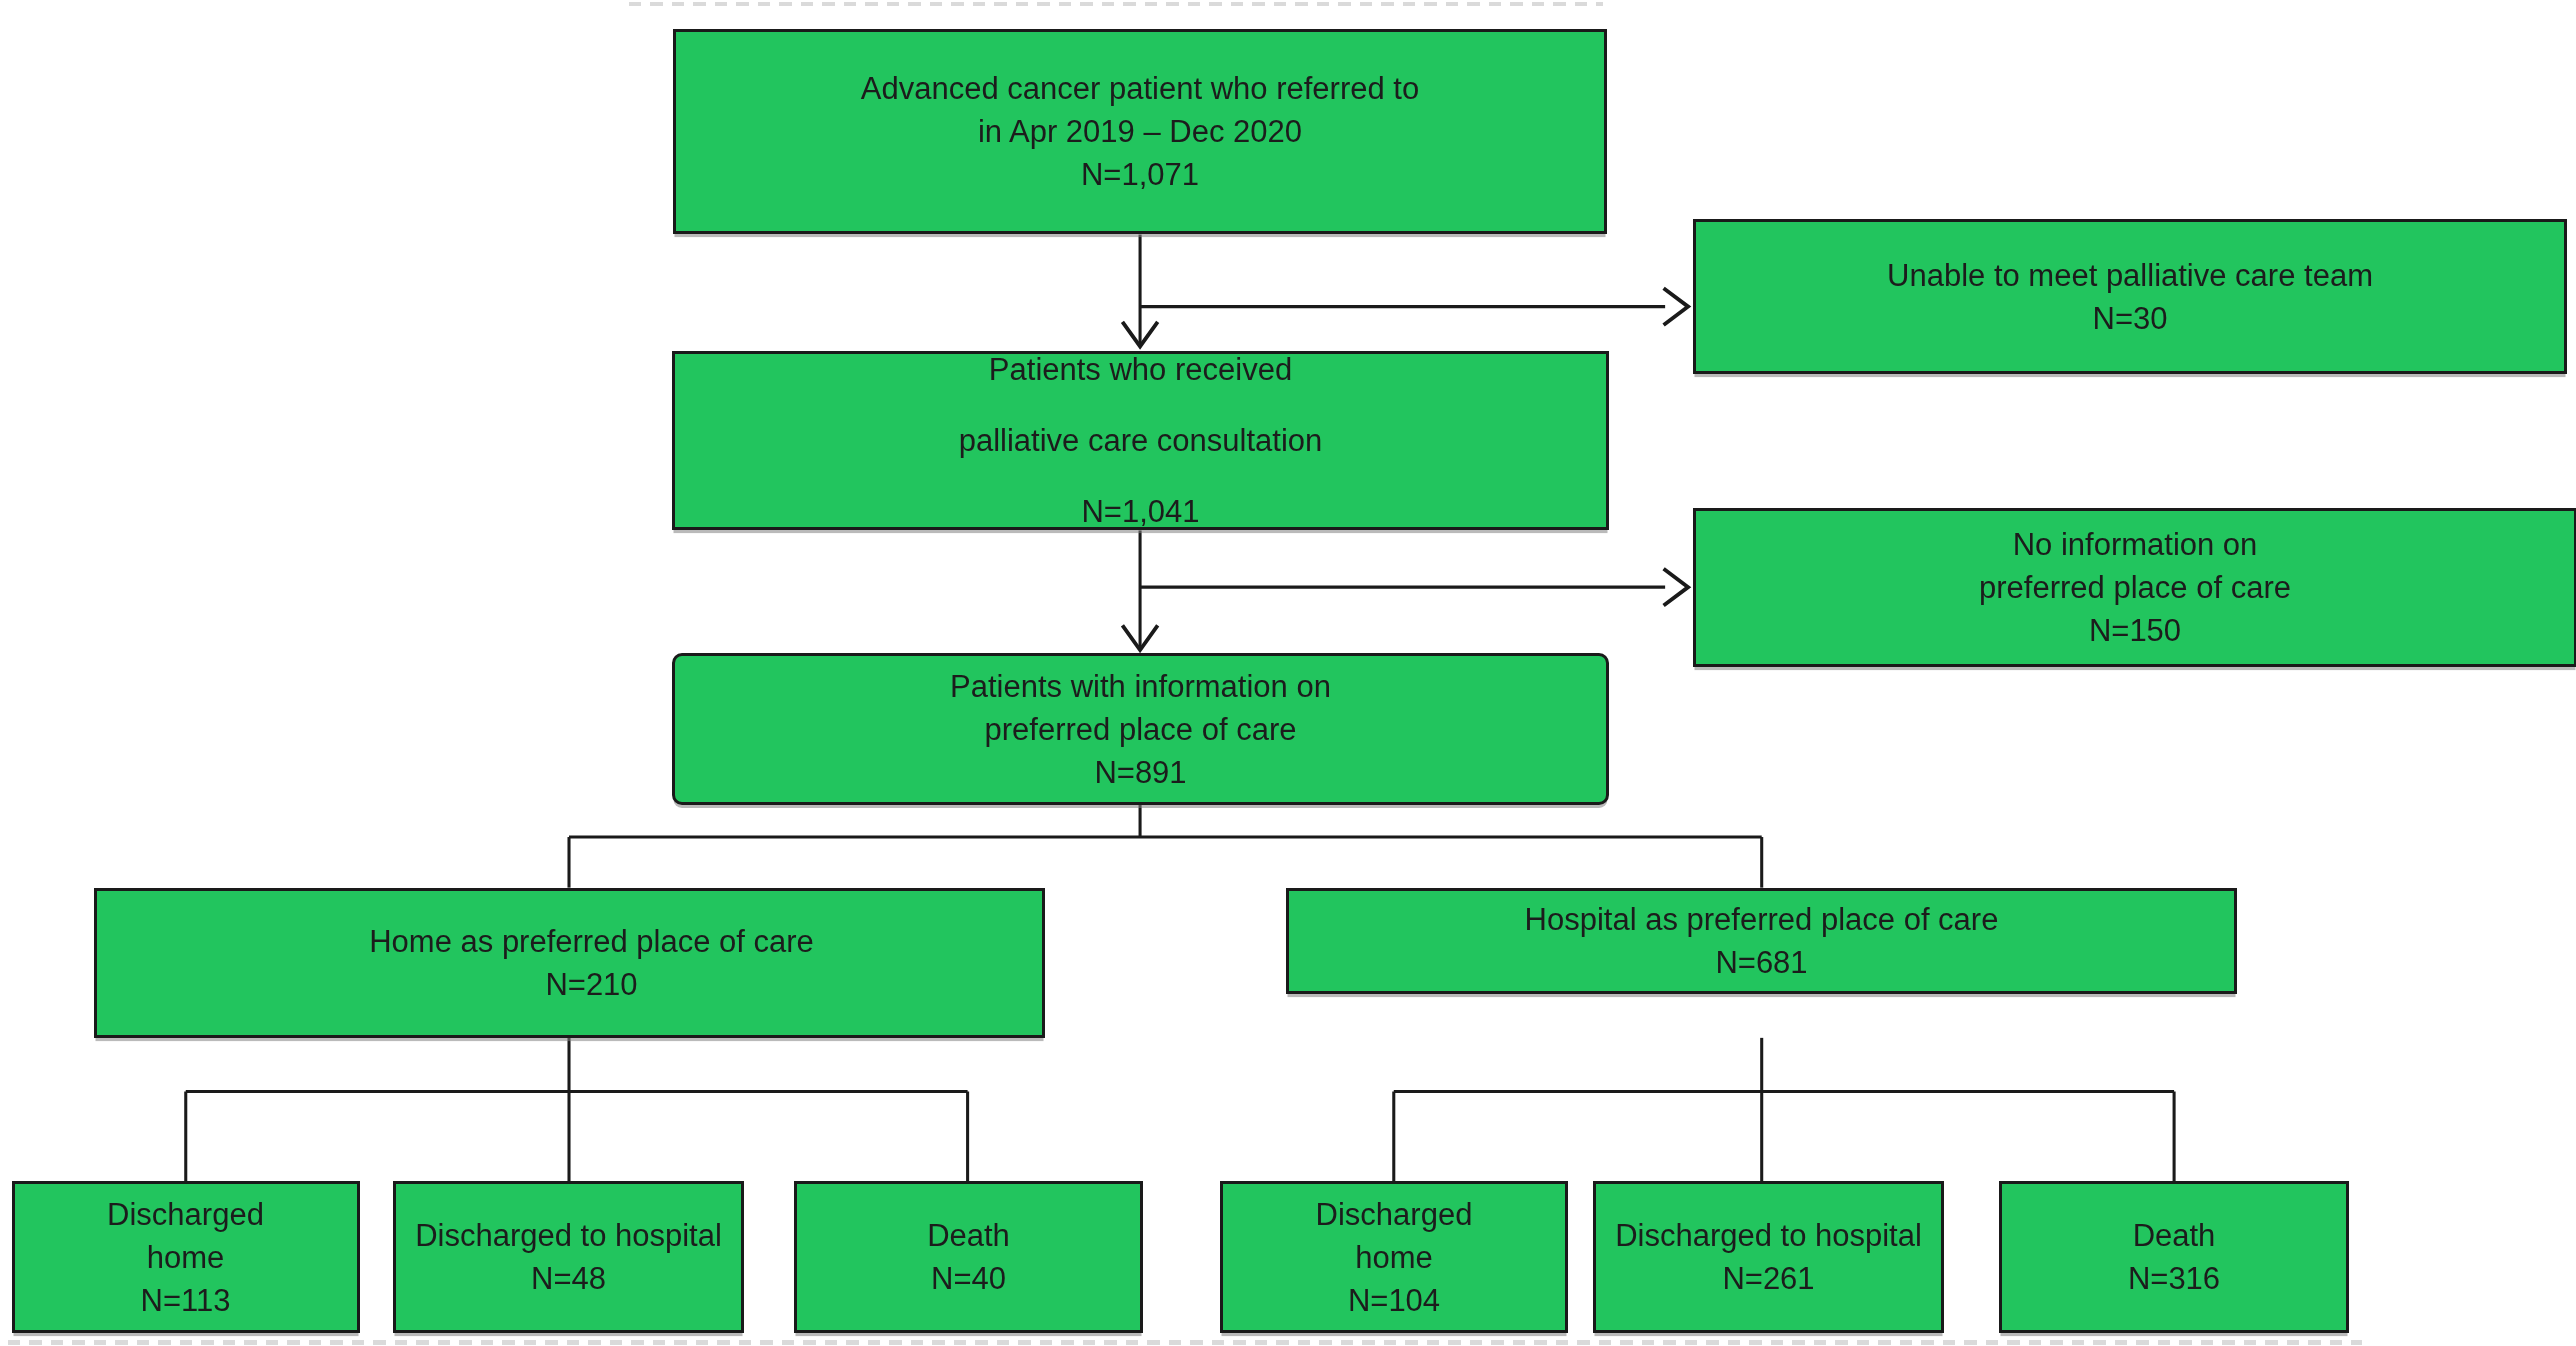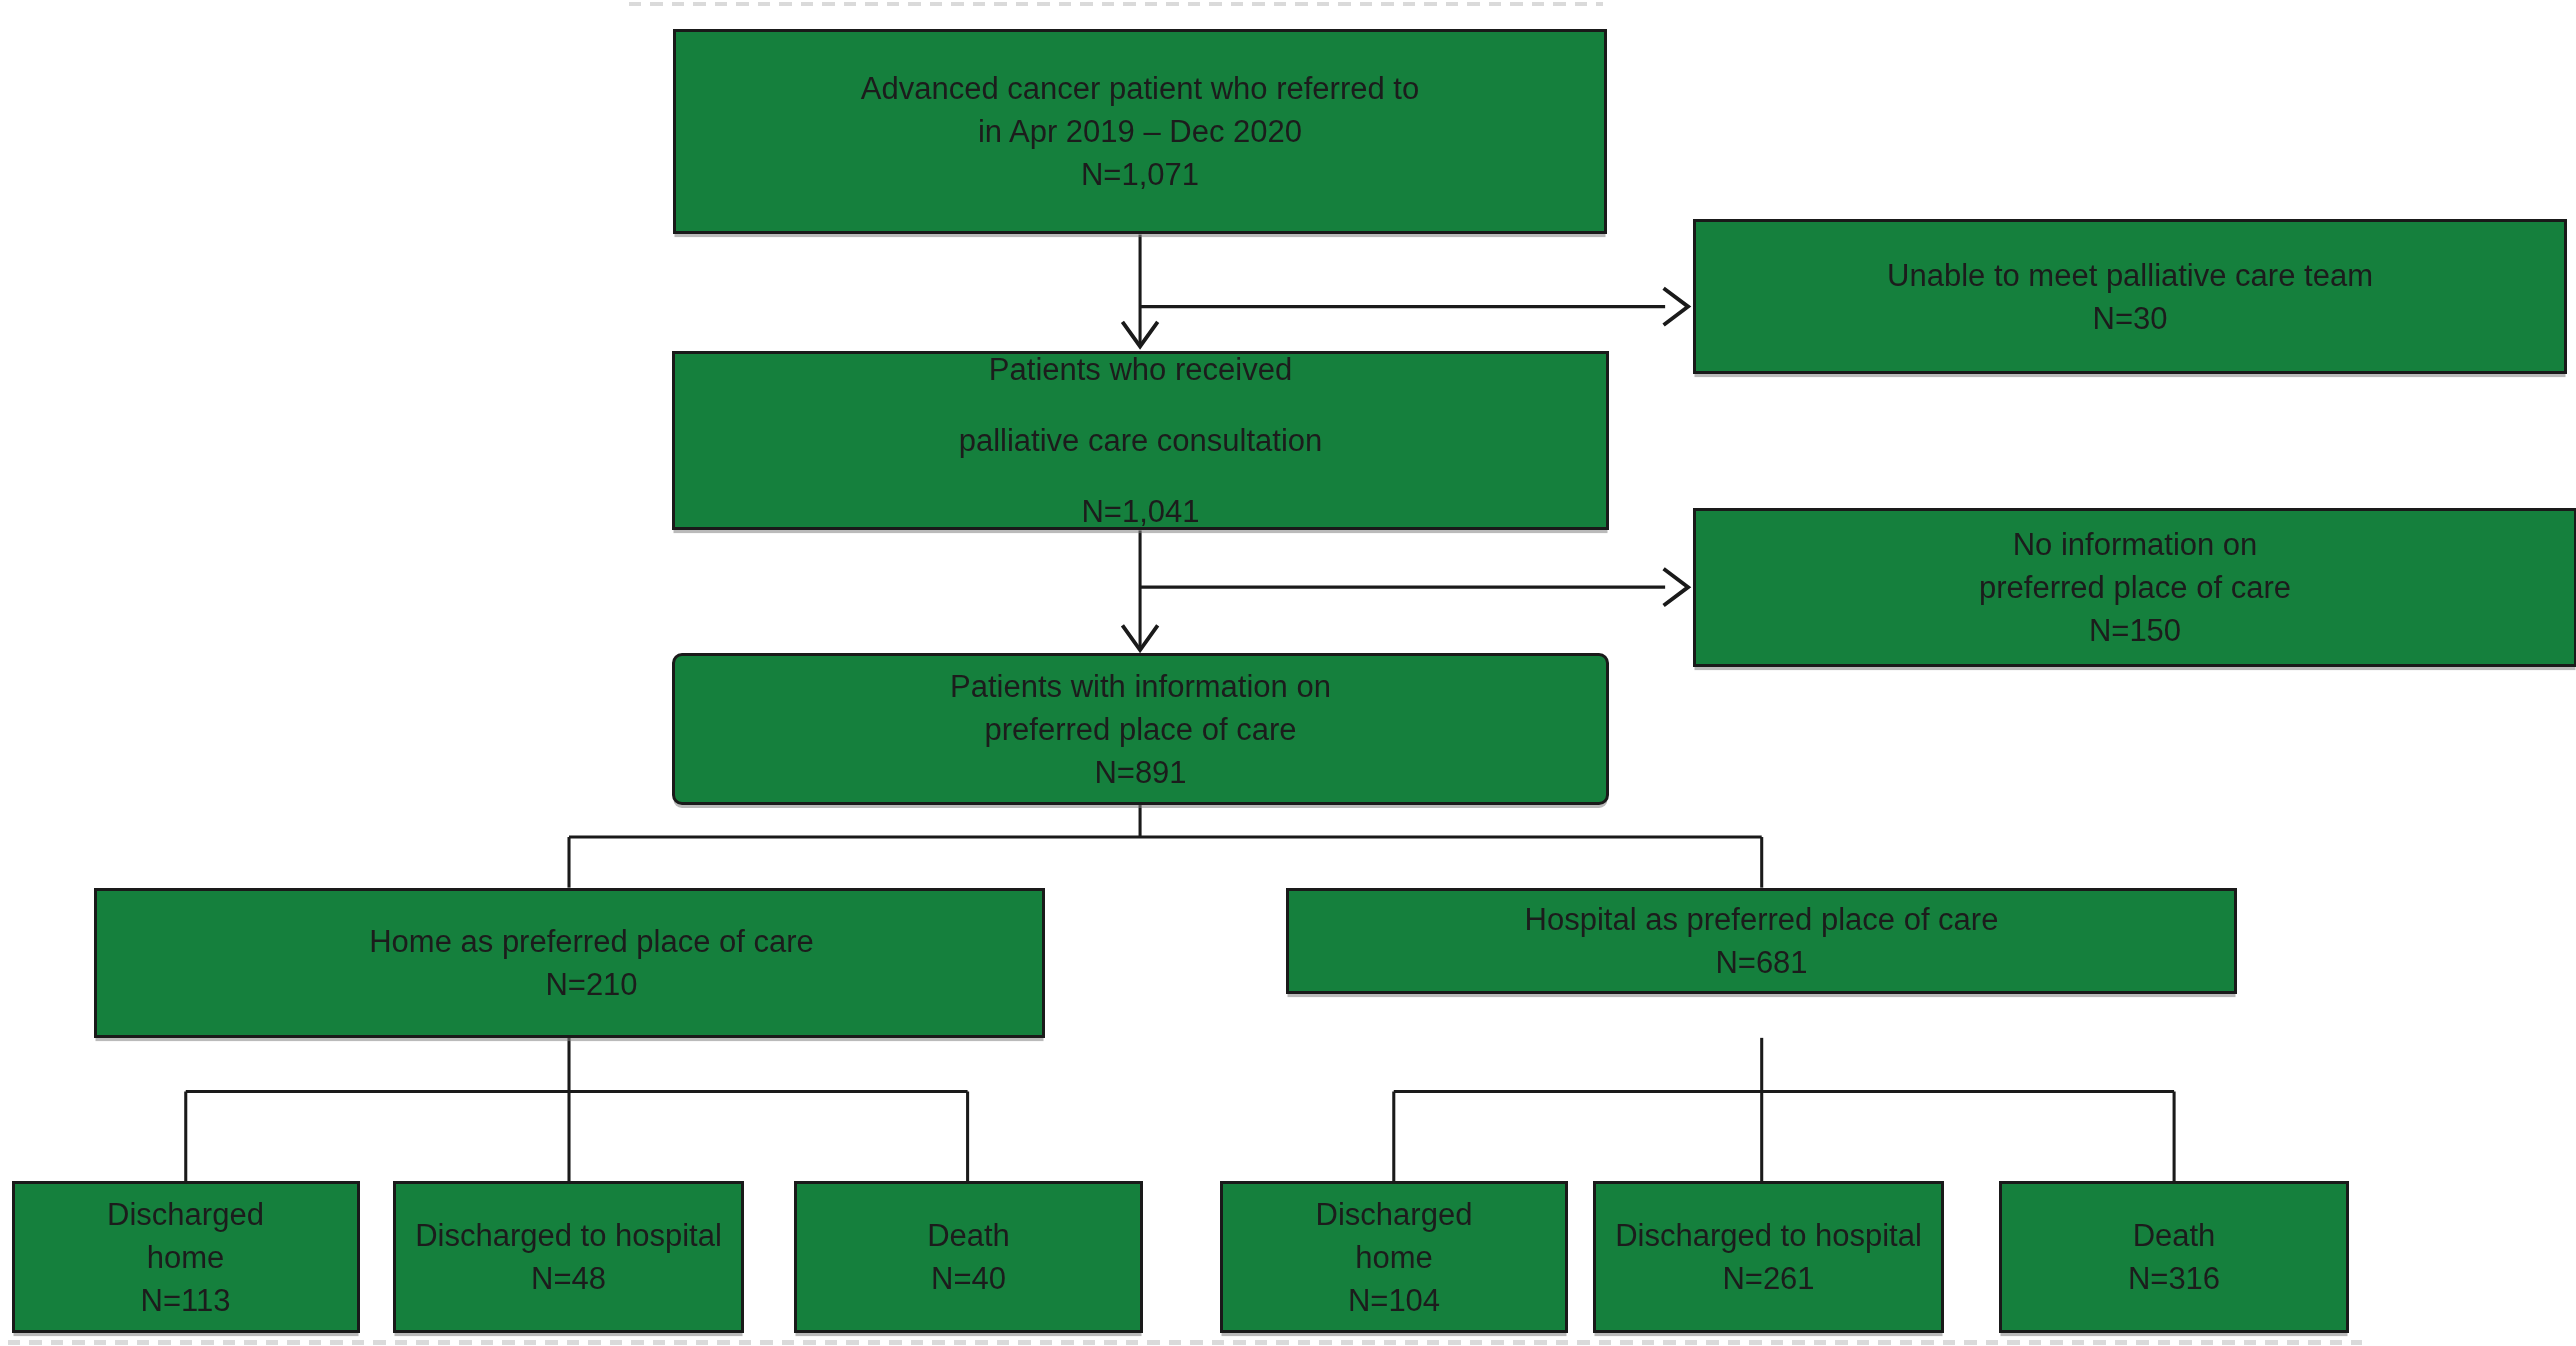--- a/index.html
+++ b/index.html
@@ -25,21 +25,21 @@
   .connectors {
     position: absolute;
     left: 0; top: 0;
     width: 2576px;
     height: 1346px;
     pointer-events: none;
   }
   .box {
     position: absolute;
     box-sizing: border-box;
-    background: #15803d;
+    background: #22c55e;
     border: 3.1px solid #1a1a1a;
     box-shadow: 0 4.6px 0 -1.5px rgba(130,130,130,0.55);
     display: flex;
     flex-direction: column;
     align-items: center;
     justify-content: center;
     text-align: center;
     font-size: 31px;
     line-height: 43px;
     z-index: 2;

